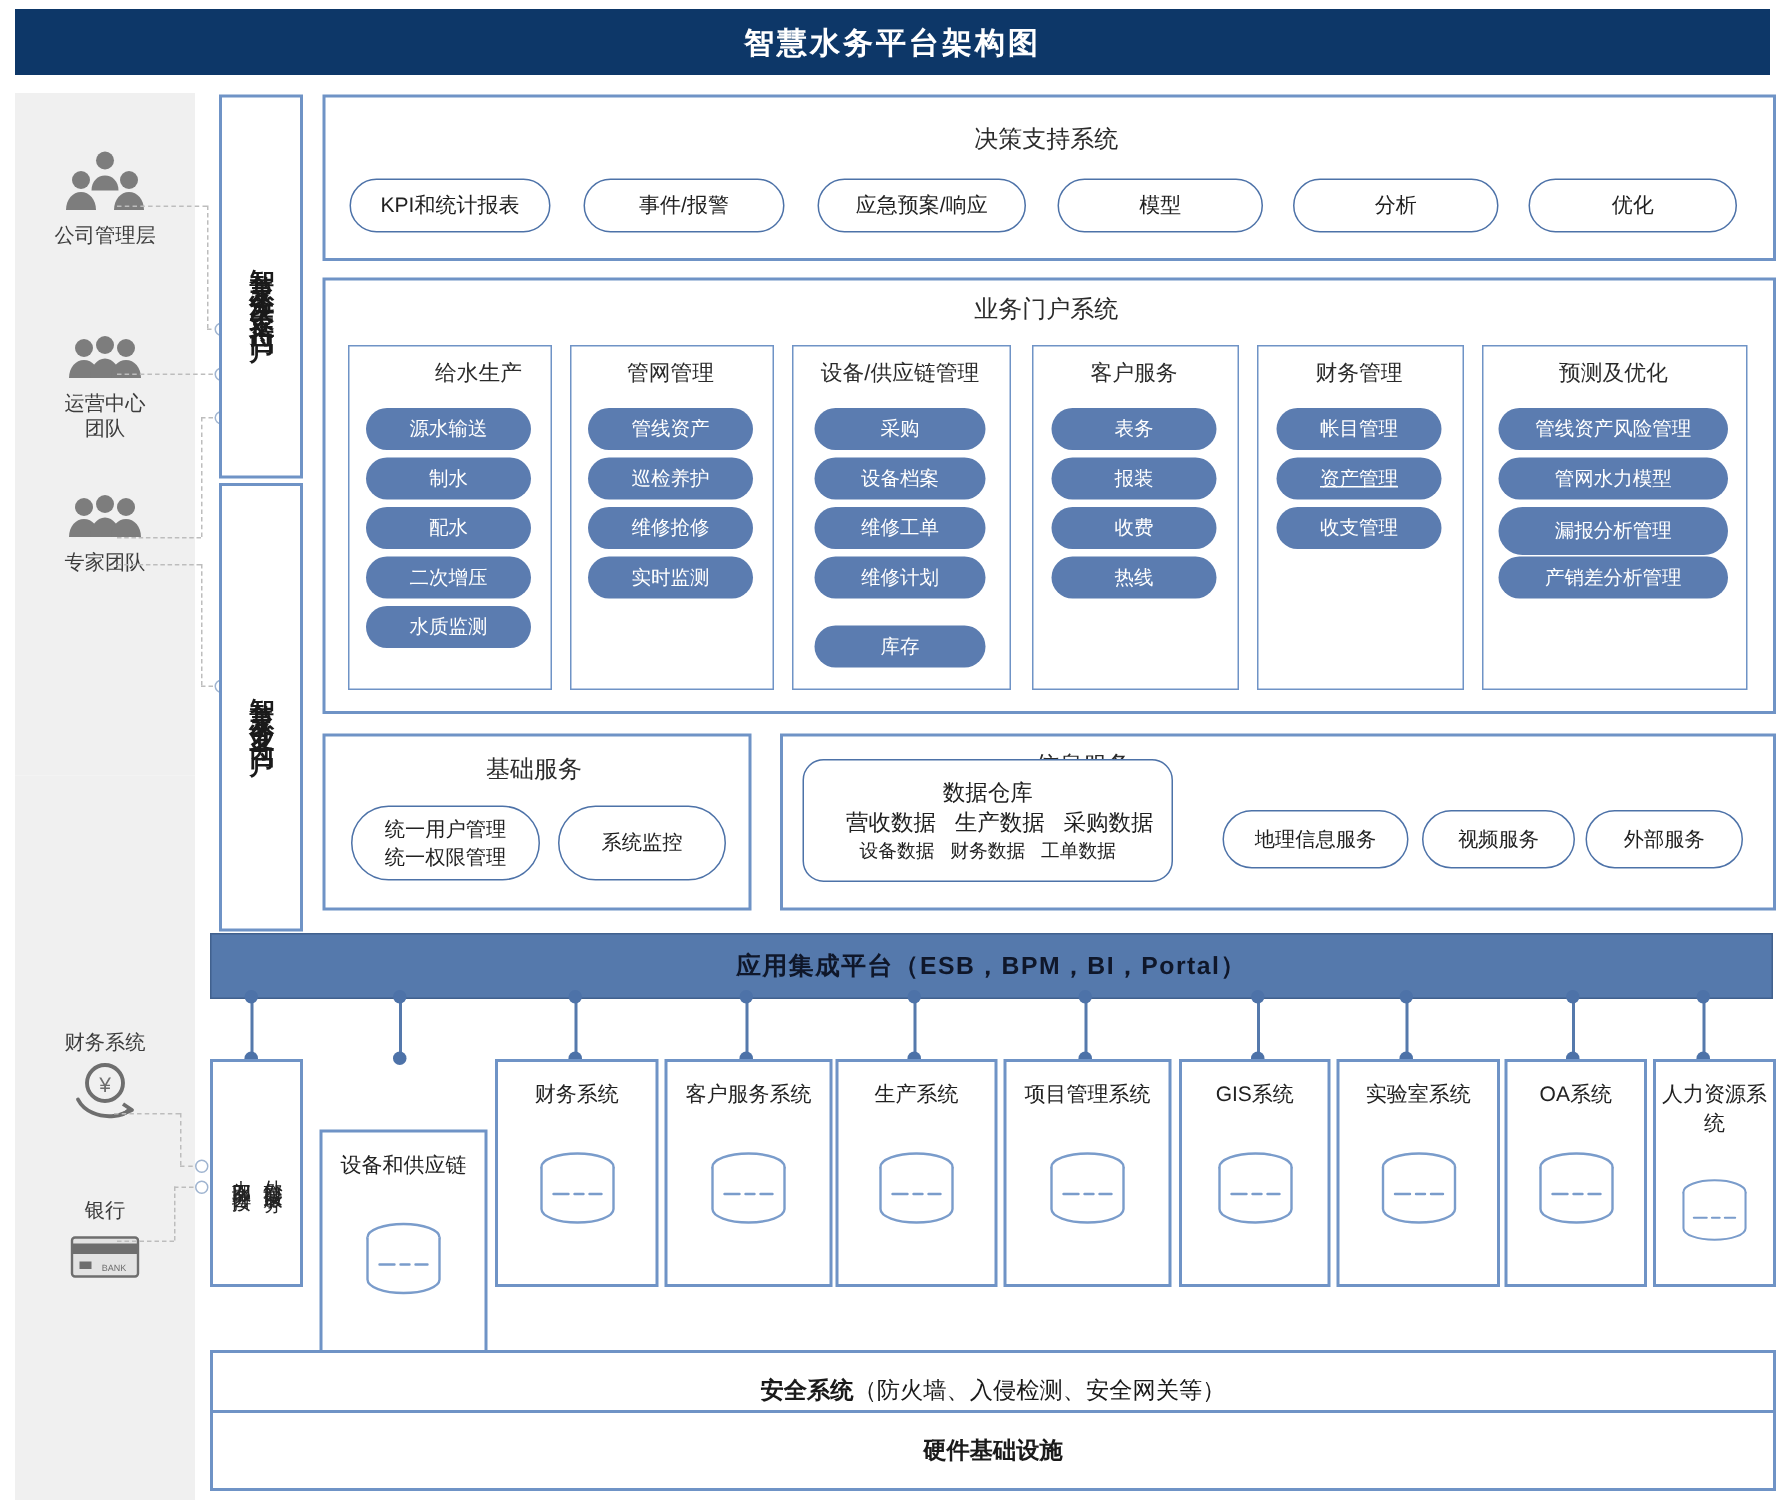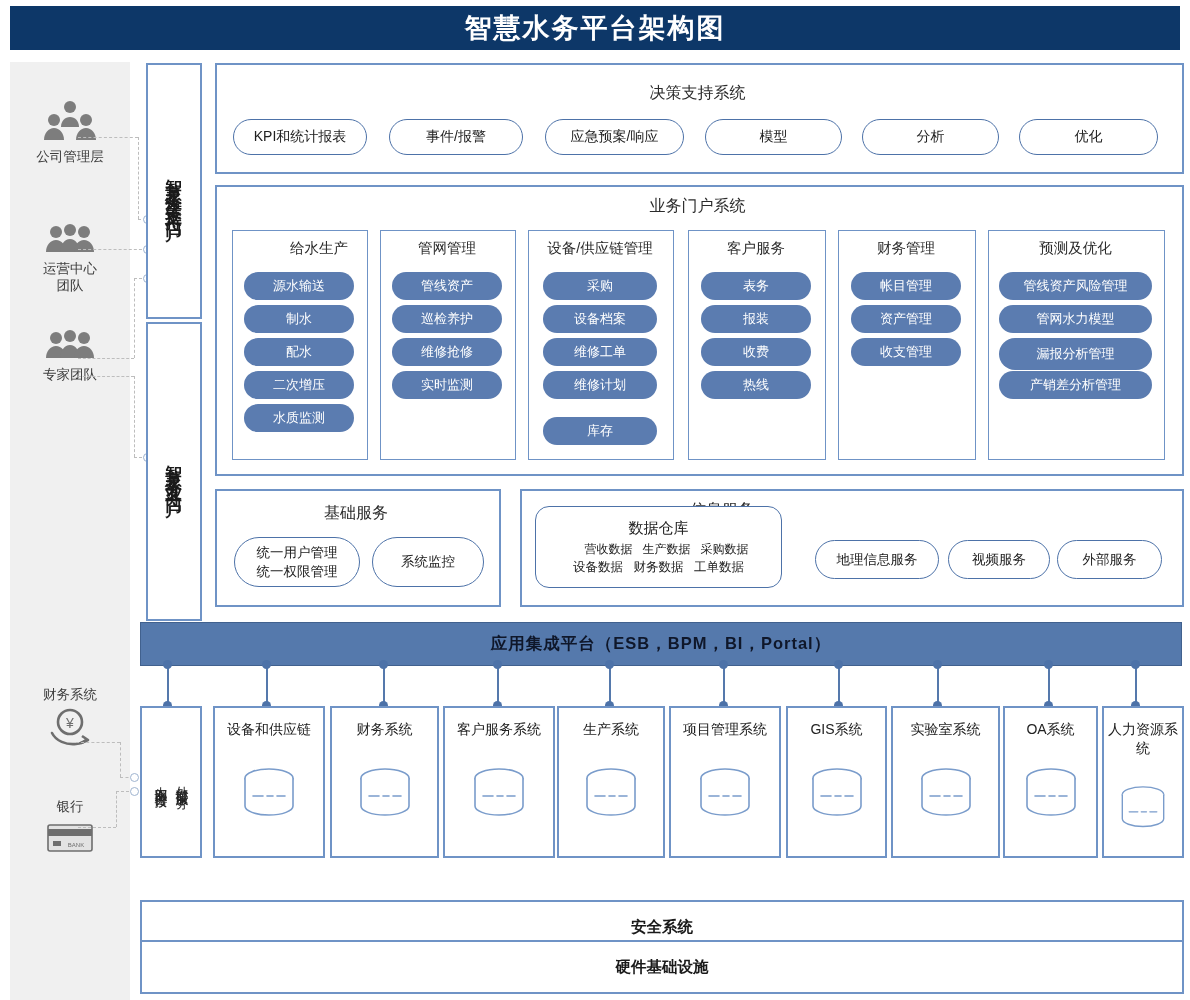--- a/index.html
+++ b/index.html
@@ -9,21 +9,21 @@
     font-family:"Liberation Sans","DejaVu Sans",sans-serif;
     color:#2a2a2a;
     overflow:hidden;
     position:relative;
   }
   
   #title-bar{
     position:absolute;left:10px;top:6px;width:1170px;height:44px;
     background:#0d3768;color:#ffffff;
     display:flex;align-items:center;justify-content:center;
-    font-size:27px;font-weight:bold;letter-spacing:2px;
+    font-size:20px;font-weight:bold;letter-spacing:2px;
   }
   
   #actor-rail{
     position:absolute;left:10px;top:62px;width:120px;height:455px;
     background:#f0f0f0;
   }
   #actor-rail-2{
     position:absolute;left:10px;top:517px;width:120px;height:483px;
     background:#f0f0f0;
   }
@@ -263,21 +263,21 @@
 <div class="sub-panel" style="left:688px;top:230px;width:136px;height:228px;"></div>
 <div class="sub-title" style="left:688px;top:239px;width:136px;">客户服务</div>
 <div class="pill-solid" style="left:701px;top:272px;width:110px;height:28px;">表务</div>
 <div class="pill-solid" style="left:701px;top:305px;width:110px;height:28px;">报装</div>
 <div class="pill-solid" style="left:701px;top:338px;width:110px;height:28px;">收费</div>
 <div class="pill-solid" style="left:701px;top:371px;width:110px;height:28px;">热线</div>
 
 <div class="sub-panel" style="left:838px;top:230px;width:136px;height:228px;"></div>
 <div class="sub-title" style="left:838px;top:239px;width:136px;">财务管理</div>
 <div class="pill-solid" style="left:851px;top:272px;width:110px;height:28px;">帐目管理</div>
-<div class="pill-solid" style="left:851px;top:305px;width:110px;height:28px;">资产管理</div>
+<div class="pill-solid" style="left:851px;top:305px;width:110px;height:28px;text-decoration:underline;">资产管理</div>
 <div class="pill-solid" style="left:851px;top:338px;width:110px;height:28px;">收支管理</div>
 
 <div class="sub-panel" style="left:988px;top:230px;width:175px;height:228px;"></div>
 <div class="sub-title" style="left:988px;top:239px;width:175px;">预测及优化</div>
 <div class="pill-solid" style="left:999px;top:272px;width:153px;height:28px;">管线资产风险管理</div>
 <div class="pill-solid" style="left:999px;top:305px;width:153px;height:28px;">管网水力模型</div>
 <div class="pill-solid" style="left:999px;top:338px;width:153px;height:32px;">漏报分析管理</div>
 <div class="pill-solid" style="left:999px;top:371px;width:153px;height:28px;">产销差分析管理</div>
 
 <div class="panel" style="left:215px;top:489px;width:282px;height:114px;"></div>
@@ -286,21 +286,21 @@
   <span>统一用户管理</span>
   <span>统一权限管理</span>
 </div>
 <div class="pill-outline" style="left:372px;top:537px;width:110px;height:48px;font-size:13.5px;">系统监控</div>
 
 <div class="panel" style="left:520px;top:489px;width:660px;height:114px;"></div>
 <div class="panel-title" style="left:690px;top:500px;width:260px;text-align:left;font-size:16px;">信息服务</div>
 
 <div class="pill-outline" style="left:535px;top:506px;width:245px;height:80px;border-radius:14px;flex-direction:column;">
   <div style="font-size:15px;margin-bottom:2px;">数据仓库</div>
-  <div style="font-size:12px;line-height:18px;margin-left:16px;">
+  <div style="font-size:15px;line-height:18px;margin-left:16px;">
     <span>营收数据</span>&nbsp;&nbsp;
     <span>生产数据</span>&nbsp;&nbsp;
     <span>采购数据</span>
   </div>
   <div style="font-size:12.5px;line-height:18px;">
     <span>设备数据</span>&nbsp;&nbsp;
     <span>财务数据</span>&nbsp;&nbsp;
     <span>工单数据</span>
   </div>
 </div>
@@ -351,21 +351,21 @@
 
 <div class="esb-line" style="left:1135px;top:663px;height:45px;"></div>
 <div class="esb-dot" style="left:1131px;top:660px;"></div>
 <div class="esb-dot" style="left:1131px;top:701px;"></div>
 
 <div id="iface-box">
   <span>内部服务接口</span>
   <span>外部接口服务</span>
 </div>
 
-<div class="sysbox" style="left:213px;width:108px;">
+<div class="sysbox" style="left:213px;width:108px;margin-top:47px;">
   <div class="label">设备和供应链</div>
   <svg width="58" height="56" viewBox="0 0 58 56">
     <ellipse cx="29" cy="12" rx="24" ry="9" fill="#fff" stroke="#7a9ccb" stroke-width="1.6"></ellipse>
     <path d="M5 12v28c0 5 10.7 9 24 9s24-4 24-9V12" fill="#fff" stroke="#7a9ccb" stroke-width="1.6"></path>
     <path d="M13 30h10M27 30h6M37 30h8" stroke="#7a9ccb" stroke-width="1.6" stroke-linecap="round"></path>
   </svg>
 </div>
 
 <div class="sysbox" style="left:330px;width:105px;">
   <div class="label">财务系统</div>
@@ -434,16 +434,17 @@
   <div class="label">人力资源系统</div>
   <svg width="50" height="58" viewBox="0 0 58 62" style="top:74px;">
     <ellipse cx="29" cy="12" rx="24" ry="9" fill="#fff" stroke="#7a9ccb" stroke-width="1.6"></ellipse>
     <path d="M5 12v28c0 5 10.7 9 24 9s24-4 24-9V12" fill="#fff" stroke="#7a9ccb" stroke-width="1.6"></path>
     <path d="M13 32h10M27 32h6M37 32h8" stroke="#7a9ccb" stroke-width="1.6" stroke-linecap="round"></path>
   </svg>
 </div>
 
 <div class="bottom-bar" style="top:900px;">
   <b>安全系统</b>
+    <span>（防火墙、入侵检测、安全网关等）</span>
 </div>
 <div class="bottom-bar" style="top:940px;">
   <b>硬件基础设施</b>
 </div>
 
 </body></html>

